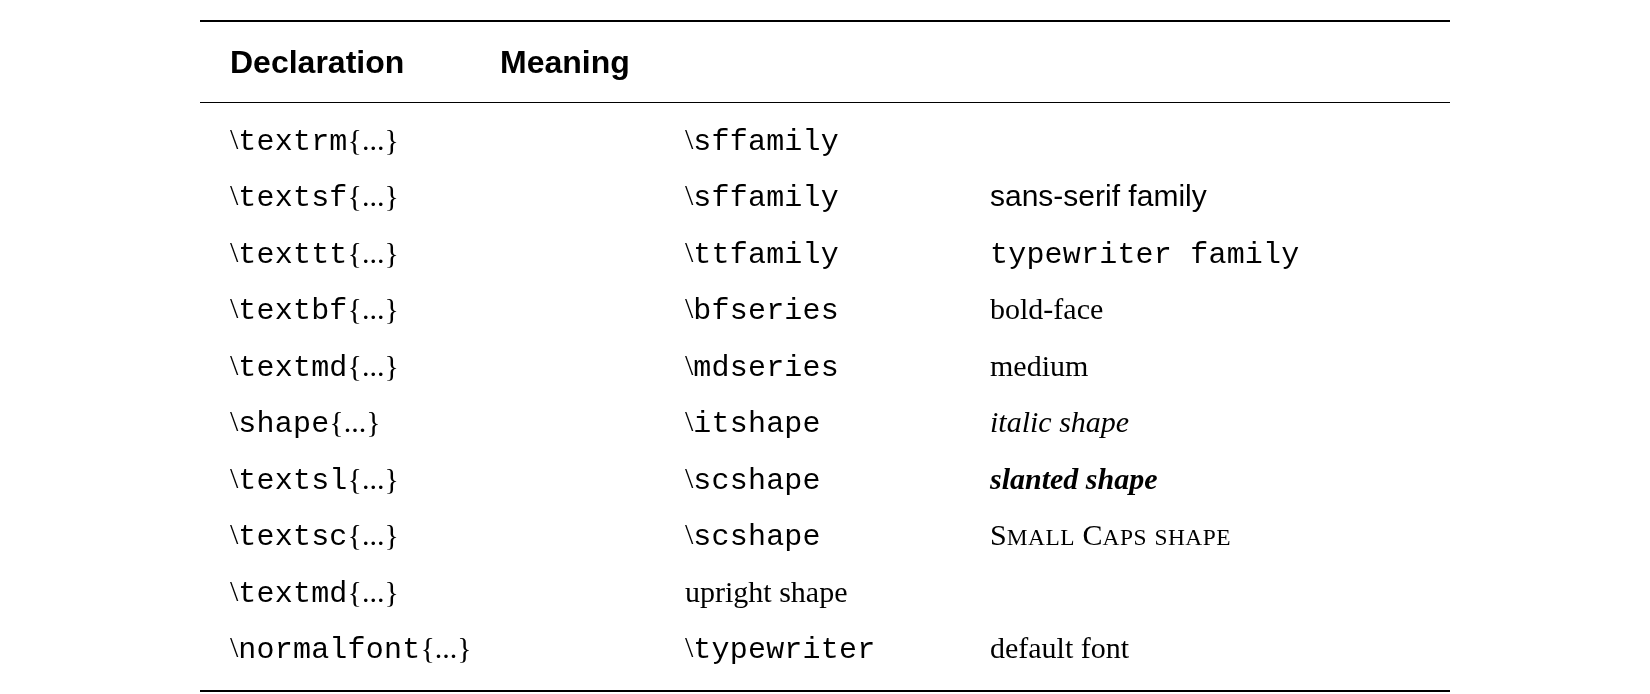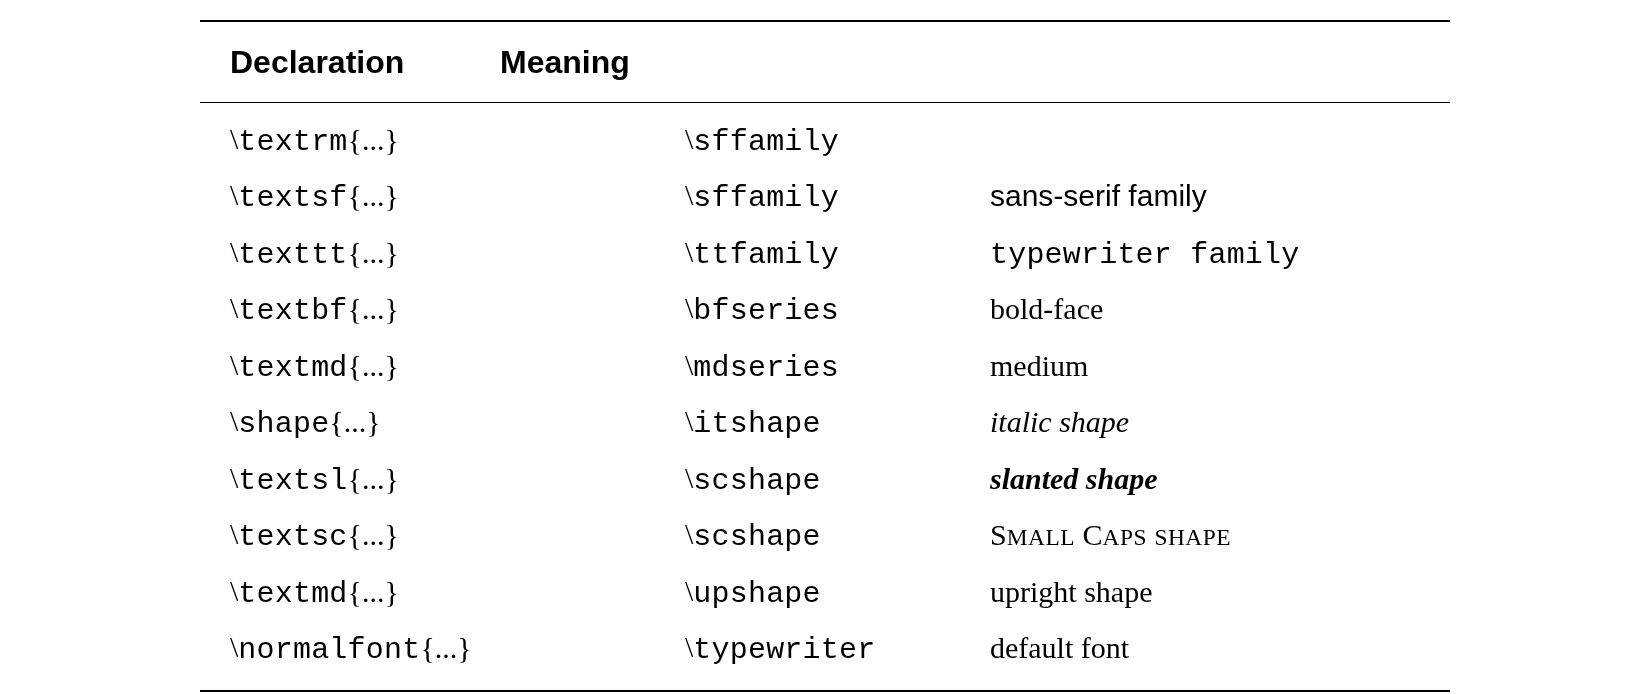--- a/index.html
+++ b/index.html
@@ -72,21 +72,20 @@
         <div class="col-decl"><span class="bs">\</span><span class="tt">scshape</span></div>
         <div class="col-mean"><span class="rm sl">slanted shape</span></div>
       </div>
       <div class="row">
         <div class="col-cmd"><span class="bs">\</span><span class="tt">textsc</span><span class="rm">{...}</span></div>
         <div class="col-decl"><span class="bs">\</span><span class="tt">scshape</span></div>
         <div class="col-mean"><span><span class="sc-word rm"><span class="cap">S</span><span class="small">mall</span></span> <span class="sc-word rm"><span class="cap">C</span><span class="small">aps</span></span> <span class="sc-word rm"><span class="small">shape</span></span></span></div>
       </div>
       <div class="row">
         <div class="col-cmd"><span class="bs">\</span><span class="tt">textmd</span><span class="rm">{...}</span></div>
-        <div class="col-decl"><span class="bs">\</span><span class="tt">upshape</span></div>
         <div class="col-mean"><span class="rm">upright shape</span></div>
       </div>
       <div class="row">
         <div class="col-cmd"><span class="bs">\</span><span class="tt">normalfont</span><span class="rm">{...}</span></div>
         <div class="col-decl"><span class="bs">\</span><span class="tt">typewriter</span></div>
         <div class="col-mean"><span class="rm">default font</span></div>
       </div>
     </div>
   <hr class="rule">
 </div>

